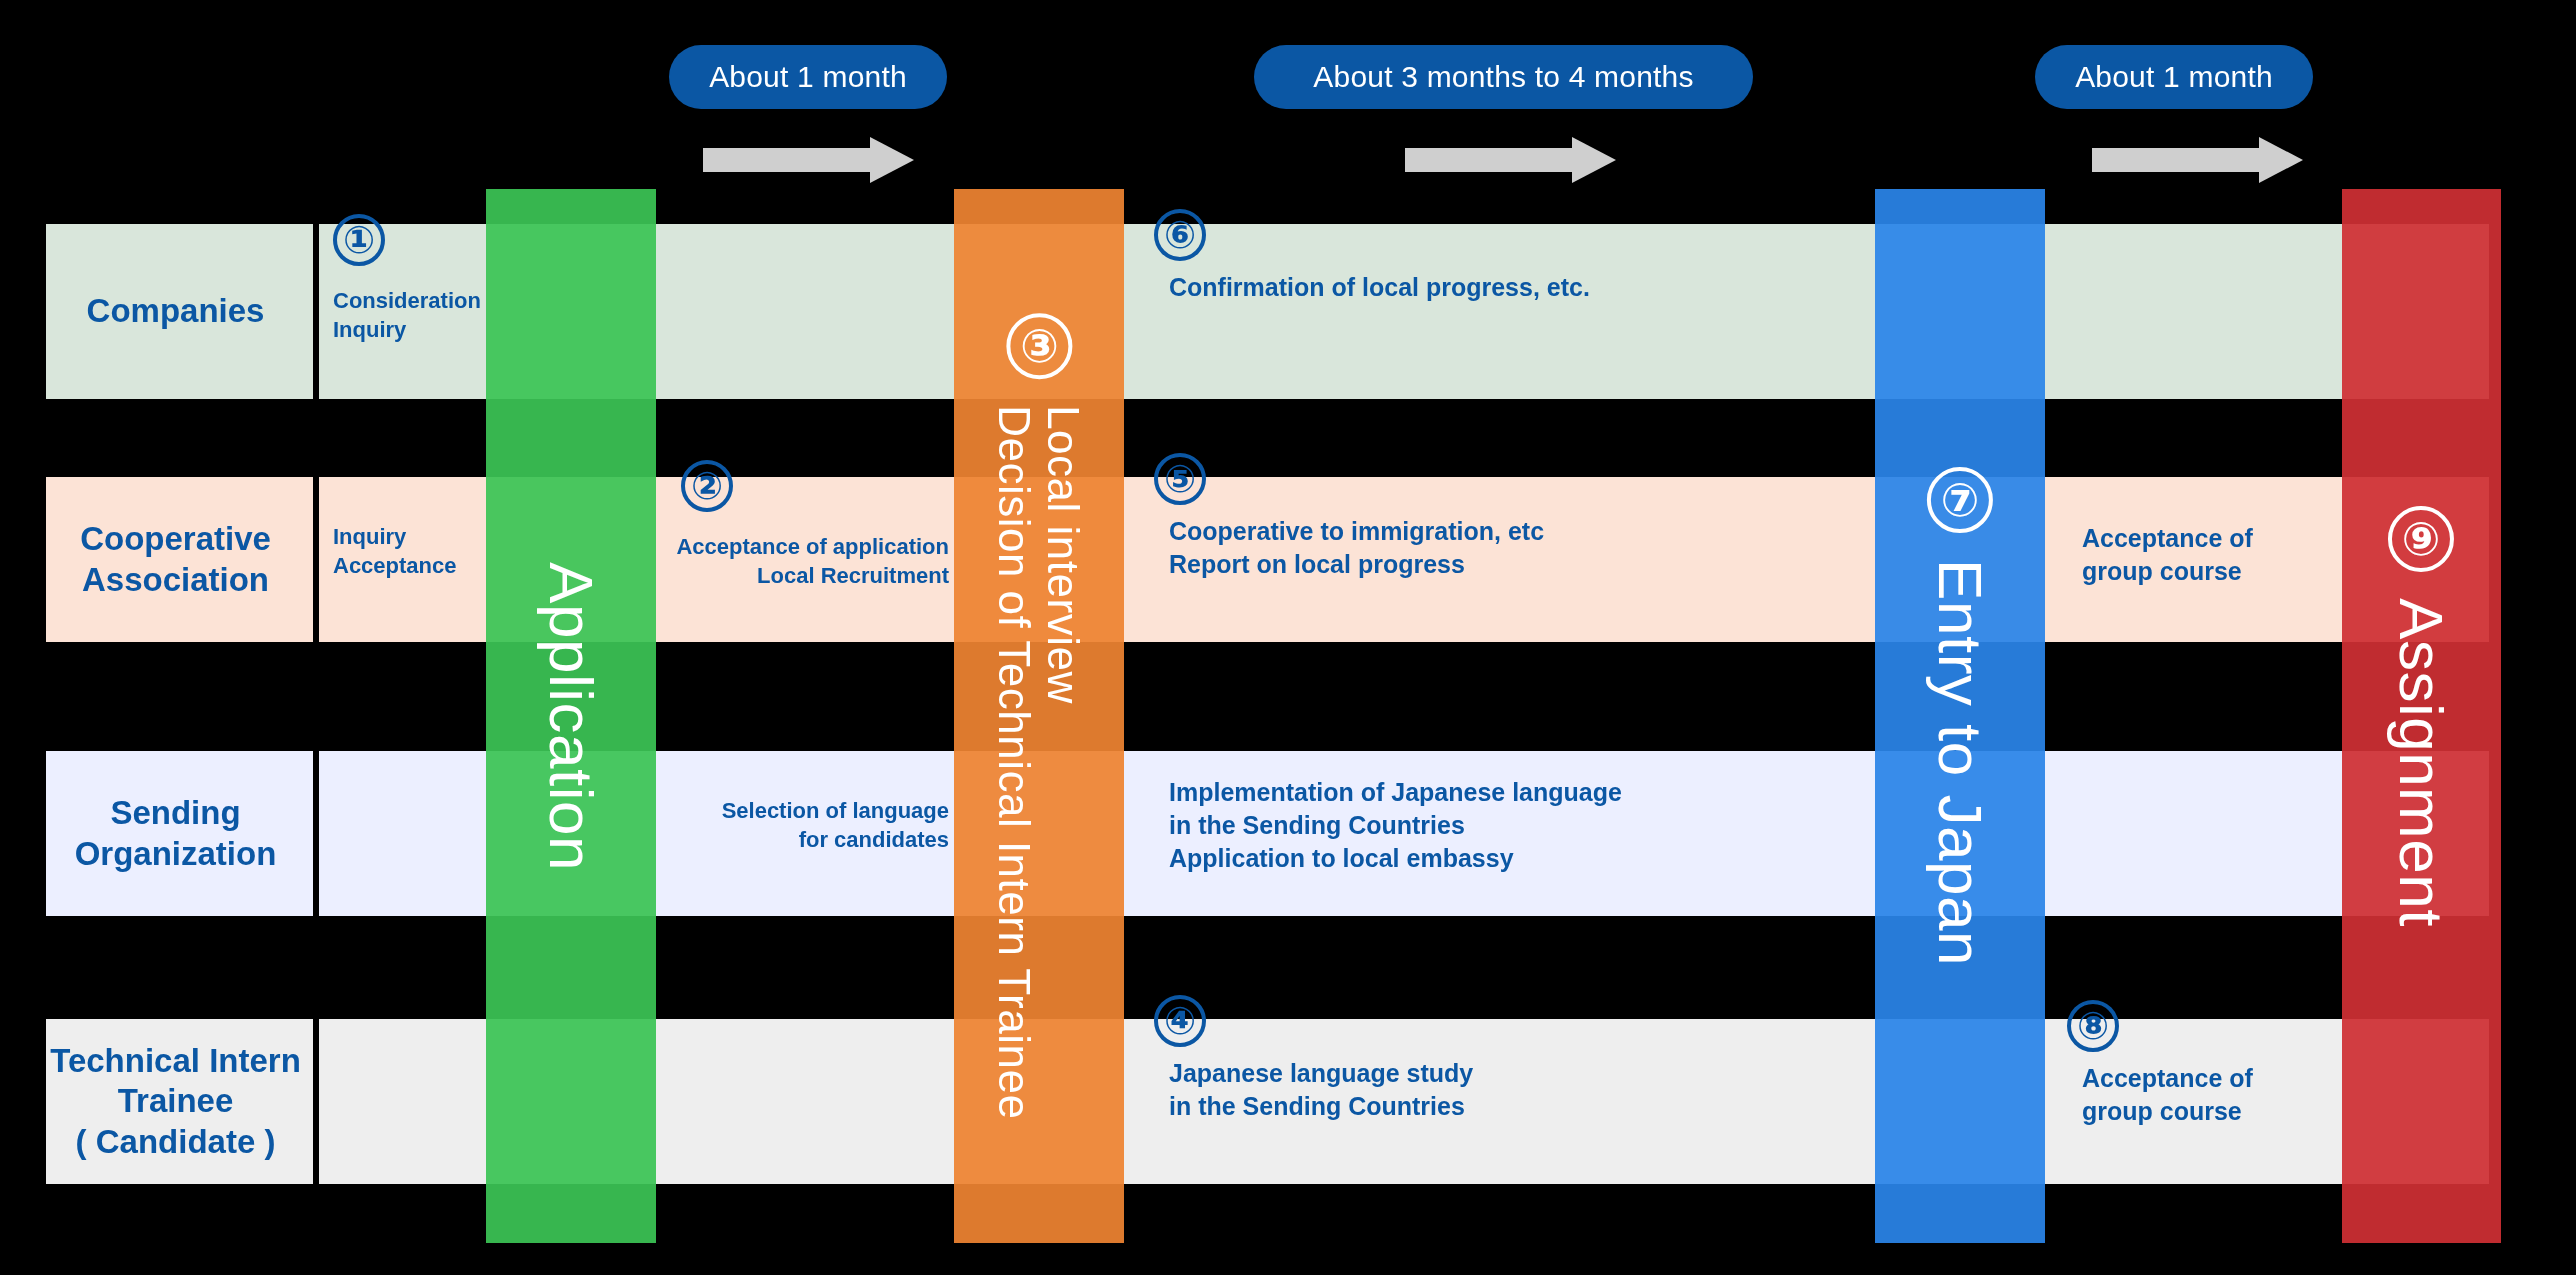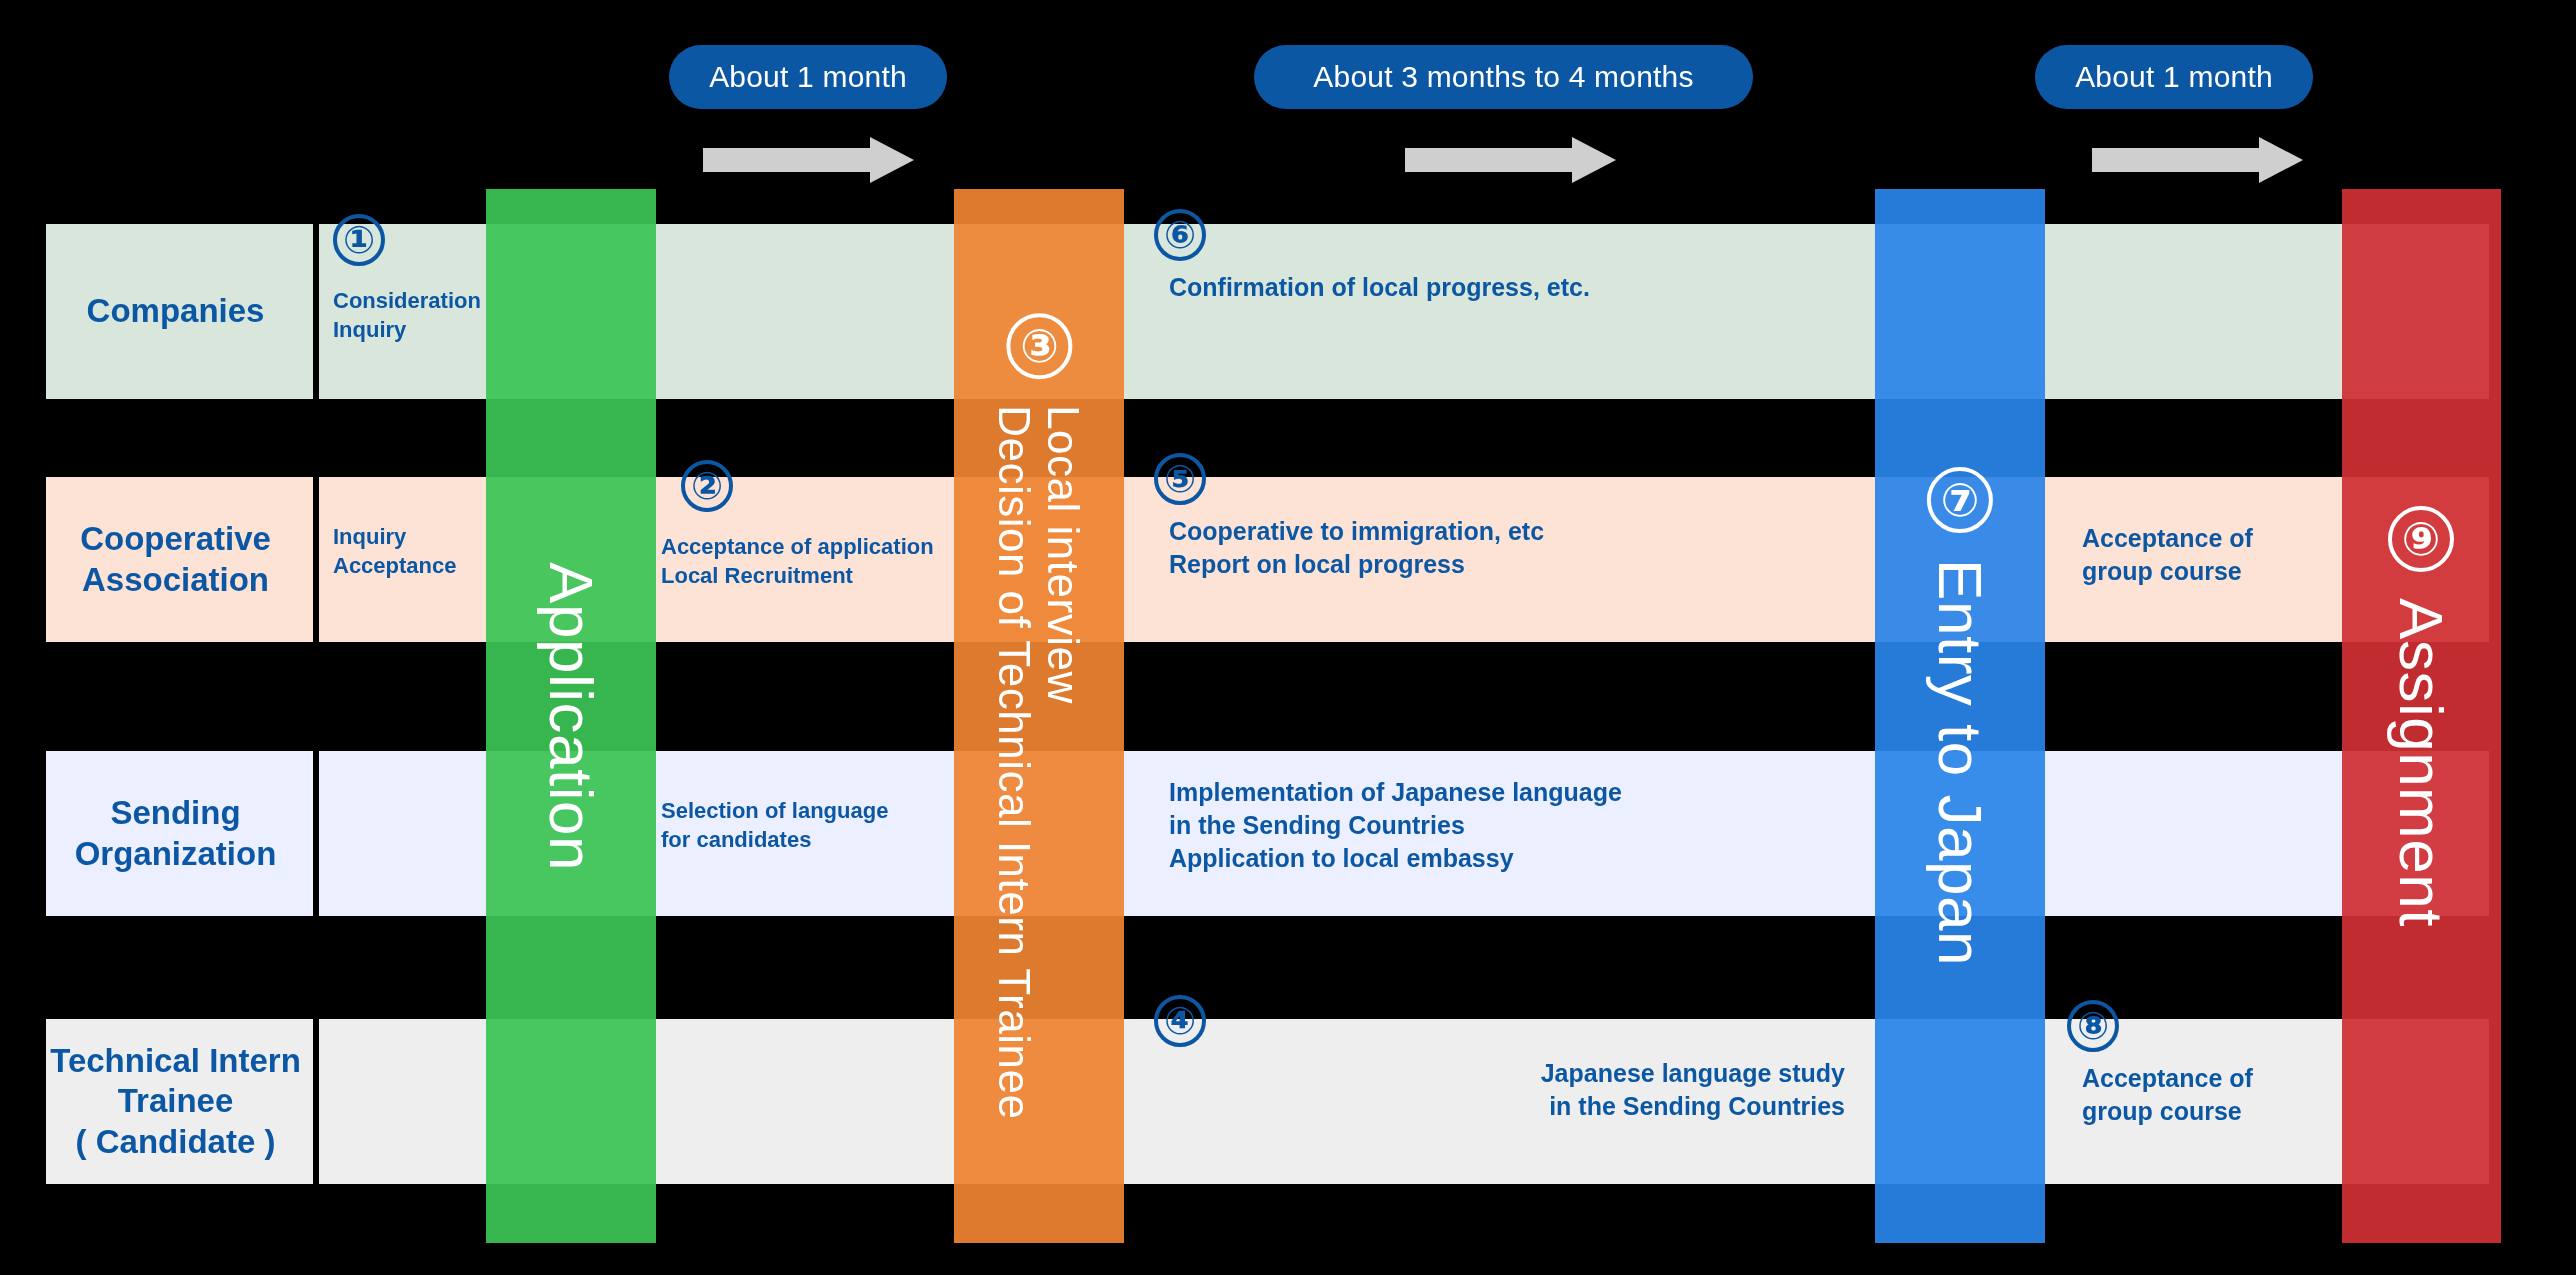--- a/index.html
+++ b/index.html
@@ -62,21 +62,21 @@
     width:66px;height:66px;font-size:46px;
   }
 
   
   .cell{position:absolute;z-index:5;color:#0b57a4;}
   .cell .ctext{font-weight:bold;line-height:1.32;white-space:pre-line;}
   .cell .badge{position:absolute;top:0;left:0;}
 
   .f-sm .ctext{font-size:22px;}
   .f-md .ctext{font-size:25px;margin-left:20px;}
-  .center .ctext{text-align:left;}
+  .center .ctext{text-align:right;}
 </style>
 </head>
 <body>
 
 <div id="stage">
 
   <div class="pill" style="left:669px;top:45px;width:278px;">
     <span>About 1 month</span>
   </div>
   <div class="pill" style="left:1254px;top:45px;width:499px;">
@@ -167,21 +167,21 @@
   <div class="cell f-md" style="left:1149px;top:776px;width:716px;">
     <div class="ctext">Implementation of Japanese language
 in the Sending Countries
 Application to local embassy</div>
   </div>
 
   <div class="cell f-md" style="left:1149px;top:995px;width:696px;">
     <div class="badge" style="top:0px;left:5px;">
       <span class="circnum blue">④</span>
     </div>
-    <div class="ctext" style="margin-top:62px;text-align:right;">Japanese language study
+    <div class="ctext" style="margin-top:62px;">Japanese language study
 in the Sending Countries</div>
   </div>
 
   <div class="cell f-md" style="left:2062px;top:522px;width:298px;">
     <div class="ctext">Acceptance of
 group course</div>
   </div>
 
   <div class="cell f-md" style="left:2062px;top:1000px;width:298px;">
     <div class="badge" style="top:0px;left:5px;">

